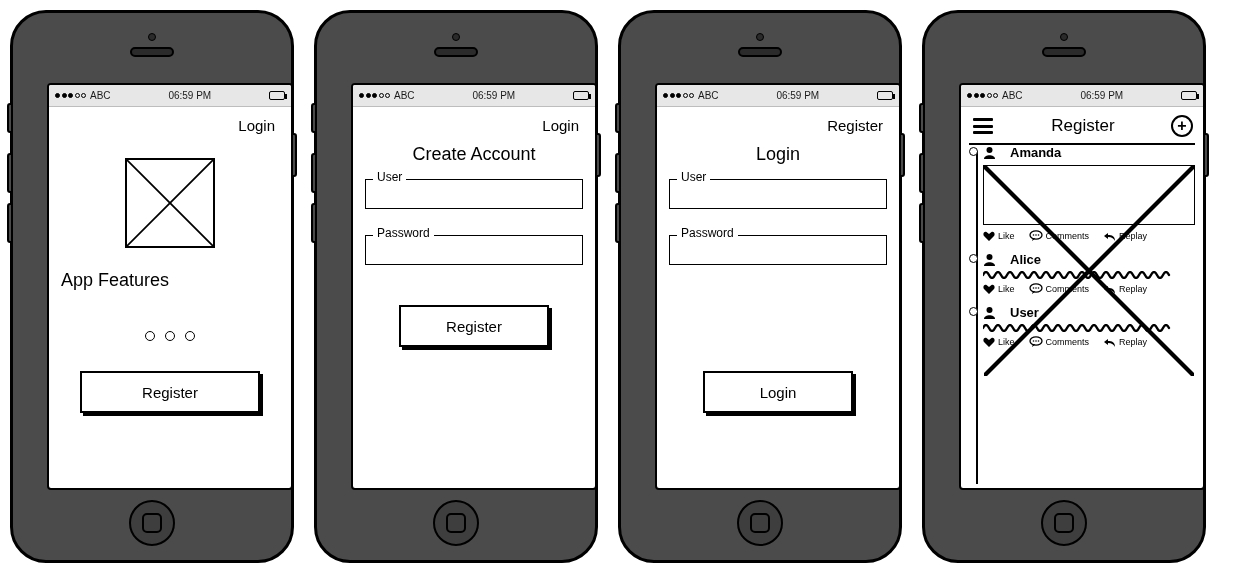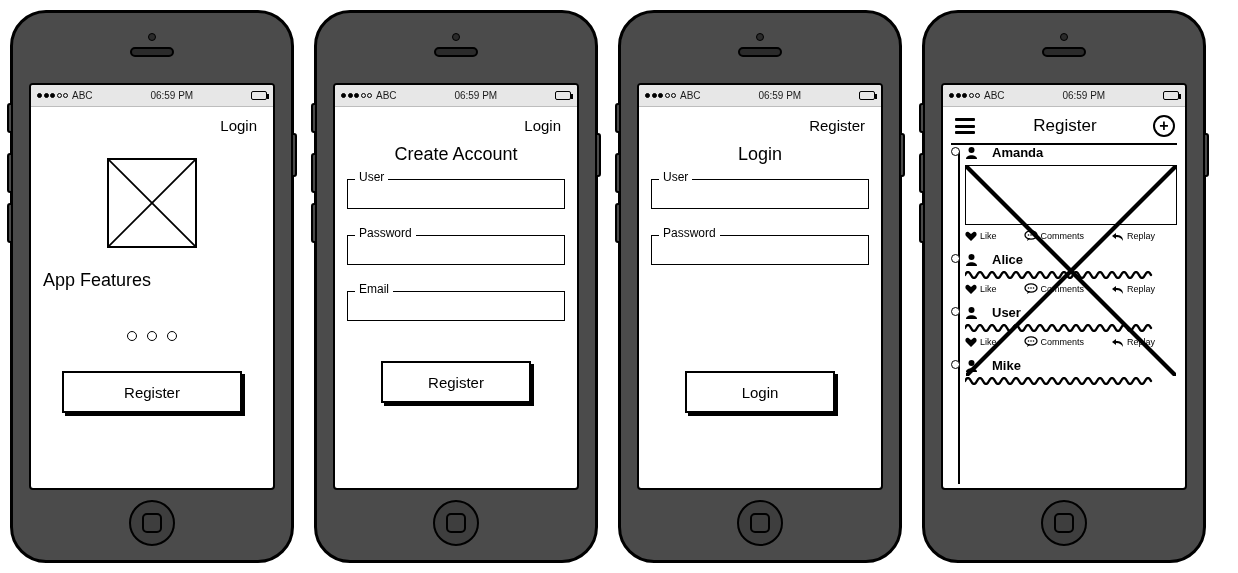--- a/index.html
+++ b/index.html
@@ -66,20 +66,21 @@
 
   .screen {
     width: 100%;
     height: 100%;
     background: #fff;
     border: 2.5px solid #000;
     border-radius: 4px;
     display:flex;
     flex-direction:column;
     overflow:hidden;
+    margin-left:18px;
   }
   .statusbar {
     height: 22px;
     background: #e7e7e7;
     border-bottom: 1.5px solid #bdbdbd;
     display:flex;
     align-items:center;
     justify-content:space-between;
     padding: 0 6px;
     font-size: 10px;
@@ -160,21 +161,21 @@
   .tl-user { display:flex; align-items:center; gap:14px; font-size:13px; font-weight:bold; }
   .user-icon {
     width:13px; height:13px; display:inline-block;
   }
   .tl-img {
     height:60px; border:1.8px solid #000; margin:5px 0; position:relative;
   }
   .tl-img svg { position:absolute; inset:0; }
   .squiggle { margin:4px 0 4px; }
   .squiggle svg { display:block; }
-  .actions { display:flex; gap:27px; align-items:center; font-size:9px; font-family: Arial, sans-serif; }
+  .actions { display:flex; gap:14px; align-items:center; font-size:9px; font-family: Arial, sans-serif; }
   .act { display:flex; gap:3px; align-items:center; }
   .icon-sm { display:inline-flex; }
 </style>
 </head>
 <body>
 
 <svg width="0" height="0" style="position:absolute">
   <defs>
     <g id="x-cross">
       <line x1="0" y1="0" x2="100" y2="100" stroke="#000" stroke-width="2"></line>
@@ -274,24 +275,20 @@
       <div class="top-link">Login</div>
       <div class="title-center">Create Account</div>
       <div class="field">
         <span class="field-label">User</span>
         <div class="field-box"></div>
       </div>
       <div class="field">
         <span class="field-label">Password</span>
         <div class="field-box"></div>
       </div>
-      <div class="field">
-        <span class="field-label">Email</span>
-        <div class="field-box"></div>
-      </div>
       <div class="big-btn" style="margin-top:14px; width:150px;">Register</div>
     </div>
   </div>
   <div class="home">
       <div class="home-inner"></div>
     </div>
 </div>
 
 <div class="phone">
   <div class="camera"></div>
@@ -489,34 +486,20 @@
                 <span class="icon-sm">
                   <svg width="13" height="12" viewBox="0 0 13 12">
                     <use href="#reply-arrow"></use>
                   </svg>
                 </span>
                 <span>Replay</span>
               </span>
           </div>
         </div>
 
-        <div class="tl-item">
-          <div class="tl-dot"></div>
-          <div class="tl-user">
-            <span class="user-icon"><svg width="13" height="13" viewBox="0 0 13 13">
-                  <use href="#user-glyph"></use>
-                </svg></span>
-            <span>Mike</span>
-          </div>
-          <div class="squiggle">
-              <svg width="190" height="8" viewBox="0 0 190 8">
-                <use href="#squig"></use>
-              </svg>
-            </div>
-        </div>
 
       </div>
     </div>
   </div>
   <div class="home">
       <div class="home-inner"></div>
     </div>
 </div>
 
 </body></html>

